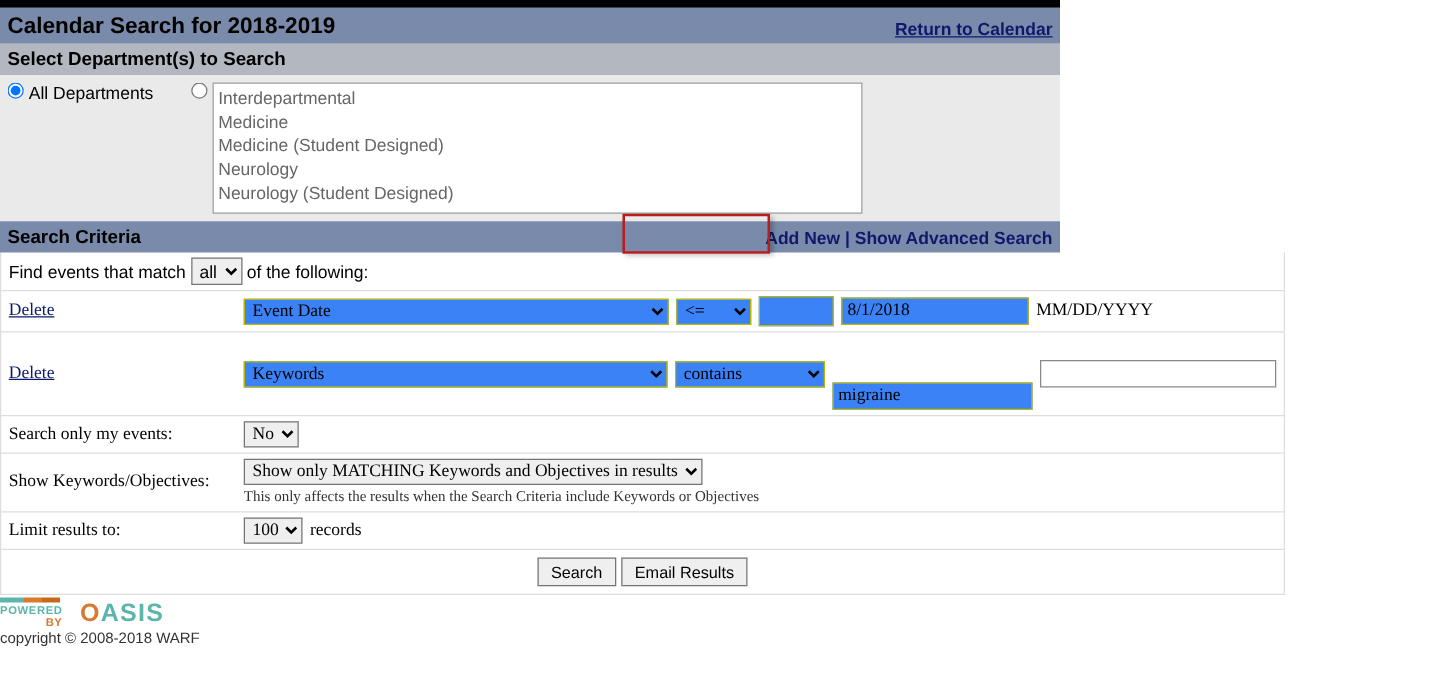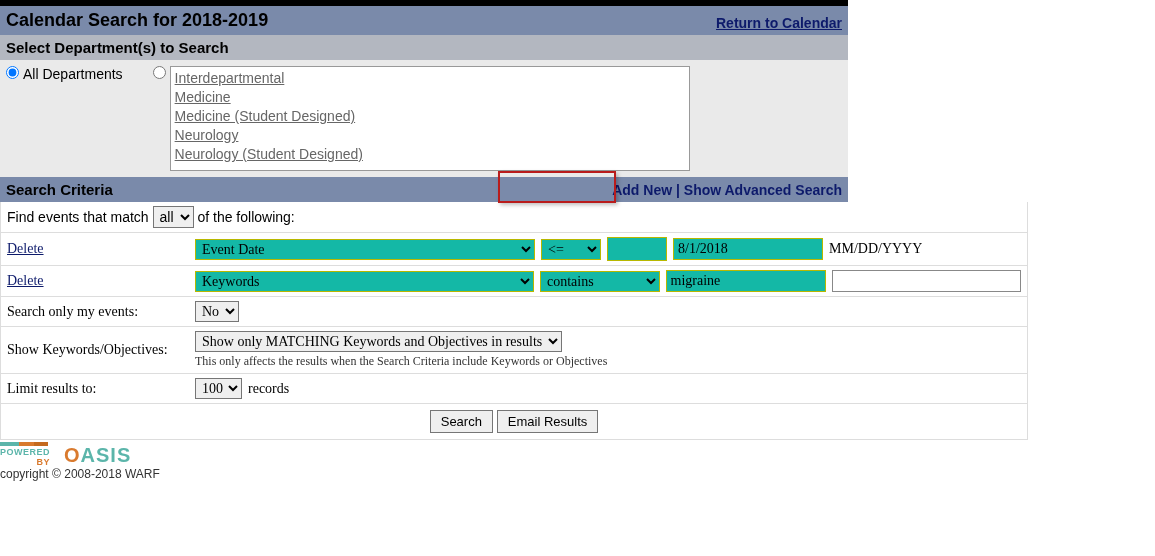--- a/index.html
+++ b/index.html
@@ -6,41 +6,41 @@
 body { font-family: Verdana, Arial, sans-serif; font-size: 14px; background: #fff; }
 .container { width: 848px; }
 .header-bar { background: #7a8aaa; padding: 4px 6px; display: flex; justify-content: space-between; align-items: flex-end; border-top: 6px solid #000000; }
 .header-title { font-weight: bold; font-size: 18px; color: #000; }
 .header-link { color: #0d1a6b; font-weight: bold; font-size: 14px; text-decoration: underline; cursor: pointer; }
 .sub-header { background: #b3b7c0; padding: 4px 6px; font-weight: bold; font-size: 15px; color: #000; }
 .dept-section { background: #eaeaea; display: flex; padding: 6px; gap: 30px; }
 .dept-left { display: flex; align-items: flex-start; gap: 4px; white-space: nowrap; }
 .dept-right { display: flex; align-items: flex-start; gap: 4px; flex: 1; }
 .dept-list { background: #fff; border: 1px solid #999; width: 520px; height: 105px; overflow-y: scroll; padding: 2px 4px; color: #666; font-size: 14px; }
-.dept-list div { line-height: 1.35; text-decoration: underline; }
+.dept-list div { line-height: 1.35; }
 .criteria-header { background: #7a8aaa; padding: 4px 6px; display: flex; align-items: center; gap: 8px; font-weight: bold; position: relative; }
 .criteria-title { font-size: 15px; color: #000; }
 .criteria-links { position: absolute; right: 6px; }
 .criteria-links a { color: #0d1a6b; cursor: pointer; font-weight: bold; }
 .criteria-links span { color: #0d1a6b; font-weight: bold; }
 .red-box { position: absolute; border: 2px solid #b91c1c; width: 118px; height: 32px; left: 498px; top: -6px; pointer-events: none; box-shadow: 2px 2px 4px rgba(0,0,0,0.25); }
 .main-area { background: #fff; border: 1px solid #ddd; border-top: none; width: 1028px; }
 .row { display: flex; align-items: center; padding: 4px 6px; border-bottom: 1px solid #ddd; gap: 6px; font-family: Liberation Serif, serif; }
 .row:last-child { border-bottom: none; }
 .col1 { width: 182px; flex-shrink: 0; }
 .delete-link { color: #0d1a6b; text-decoration: underline; cursor: pointer; }
 select { font-family: inherit; font-size: 14px; padding: 1px 2px; background: #efefef; border: 1px solid #767676; }
 input[type=text] { font-family: inherit; font-size: 14px; padding: 2px 4px; border: 1px solid #888; }
-.hl { background: #14b8a6; border: 1px solid #b8b800 !important; }
+.hl { background: #3b82f6; border: 1px solid #b8b800 !important; }
 .sel-field { width: 340px; }
 .sel-op1 { width: 60px; }
 .sel-op2 { width: 120px; }
 .date-gap { width: 60px; display: inline-block; }
 .input-date { width: 150px; }
-.input-kw { width: 160px; }
+.input-kw { width: 160px; margin-top: 36px; }
 .match-row { padding: 4px 6px; border-bottom: 1px solid #ddd; }
 .hint { font-size: 12px; color: #333; margin-top: 2px; }
 .btn-row { text-align: center; padding: 6px; }
 .btn { font-family: inherit; font-size: 13px; padding: 3px 10px; background: #efefef; border: 1px solid #767676; cursor: pointer; }
 .footer { margin-top: 2px; }
 .powered { display: flex; align-items: flex-end; gap: 14px; }
 .powered-by { font-size: 9px; font-weight: bold; letter-spacing: 0.5px; }
 .powered-by .p1 { color: #5bb5aa; }
 .powered-by .p2 { color: #d97a2e; }
 .oasis { font-size: 20px; font-weight: bold; letter-spacing: 1px; }

